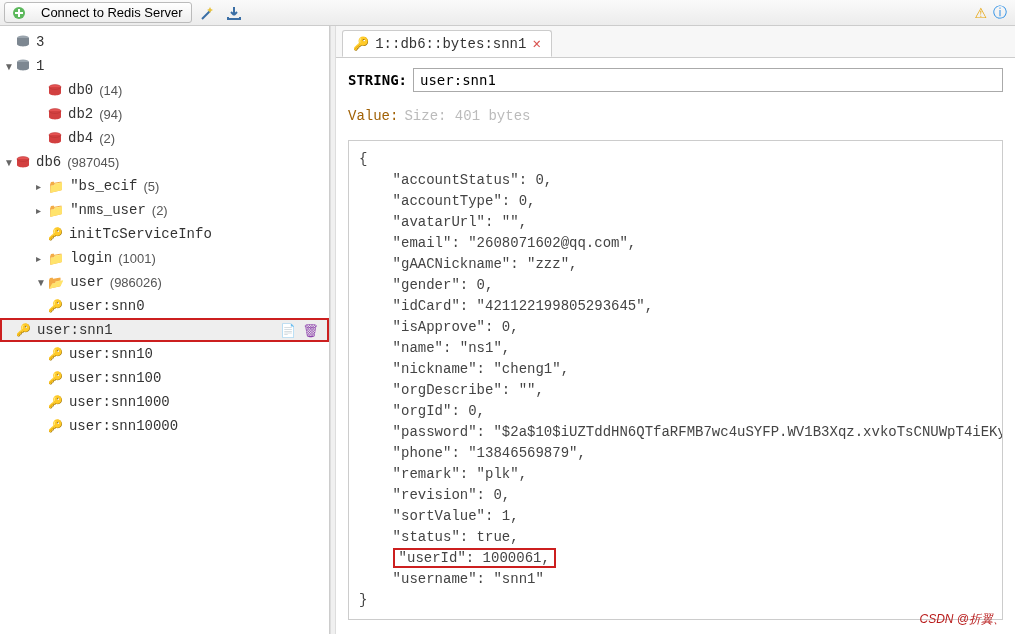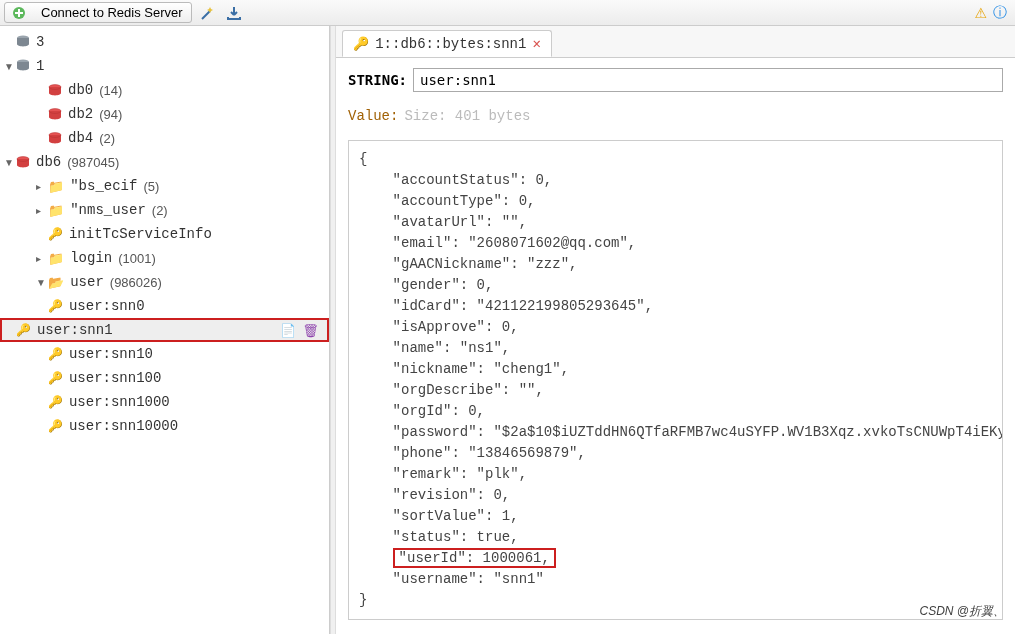--- a/index.html
+++ b/index.html
@@ -37,21 +37,21 @@
   .arrow { width:12px; display:inline-block; color:#666; font-size:10px; }
   .db-icon { display:inline-flex; width:14px; height:12px; }
   .db-svg { width:14px; height:12px; }
   .folder-icon { color:#e8a33d; font-size:13px; }
   .key-icon-small { color:#e8a33d; font-size:12px; }
   .node-label { margin-left:6px; font-family: Consolas, "Courier New", monospace; font-size:14px; }
   .count { color:#555; margin-left:6px; font-family: Liberation Sans, sans-serif; }
   .row-actions { margin-left:auto; display:flex; gap:6px; padding-right:8px; }
   .copy-icon { color:#4a90d9; cursor:pointer; }
   .trash-icon { color:#8e44ad; cursor:pointer; }
-  .watermark { position:absolute; right:10px; bottom:14px; color:#404040; font-size:12px; font-style:italic; }
+  .watermark { position:absolute; right:10px; bottom:6px; color:#b91c1c; font-size:12px; font-style:italic; }
   ::-webkit-scrollbar { width:16px; background:#f0f0f0; }
   ::-webkit-scrollbar-thumb { background:#c7c7c7; border:2px solid #f0f0f0; border-radius:2px; }
 </style>
 </head>
 <body>
 
 <div class="toolbar">
   <button class="connect-btn">
     <span class="plus-circle"></span>
     <span>Connect to Redis Server</span>

